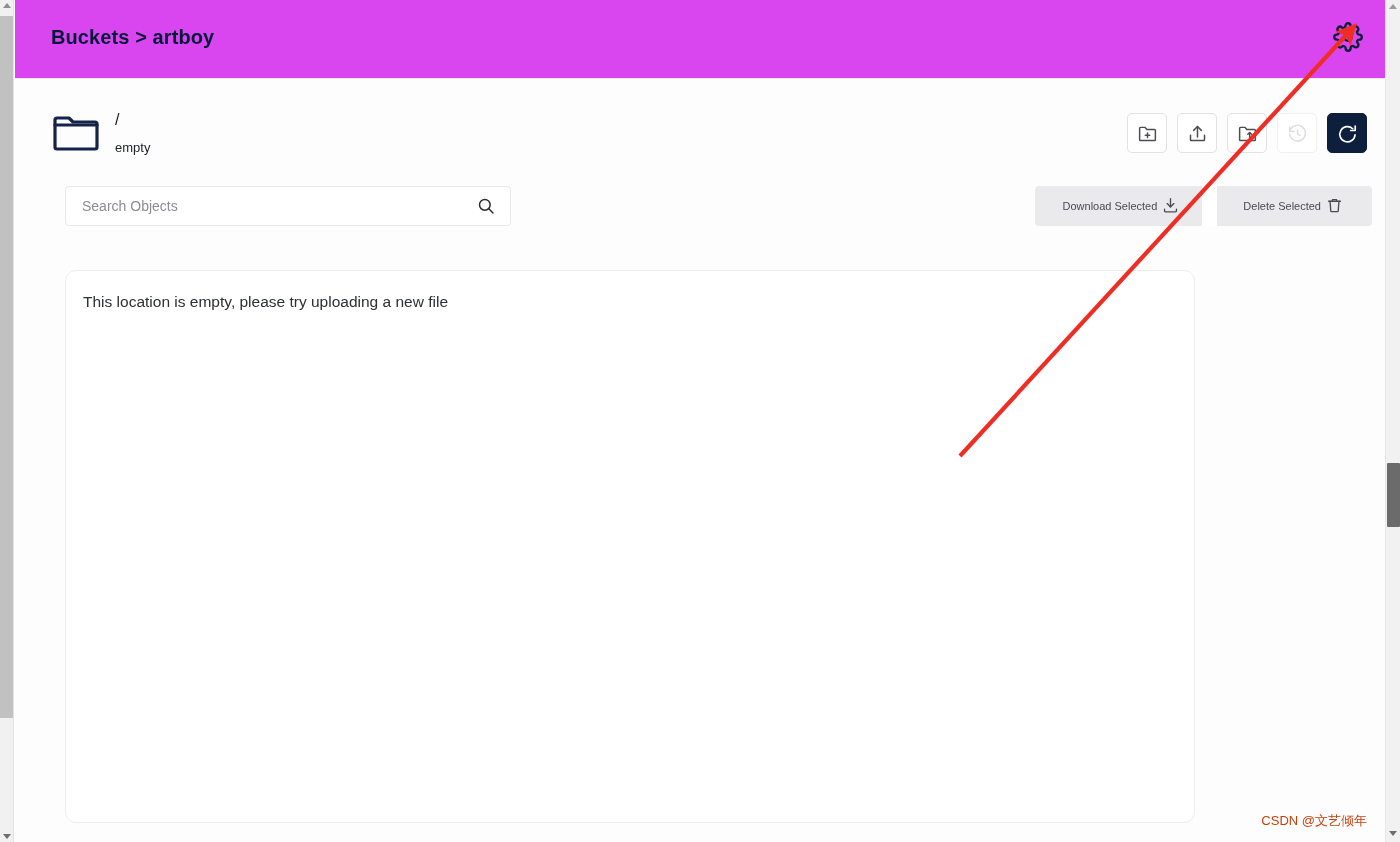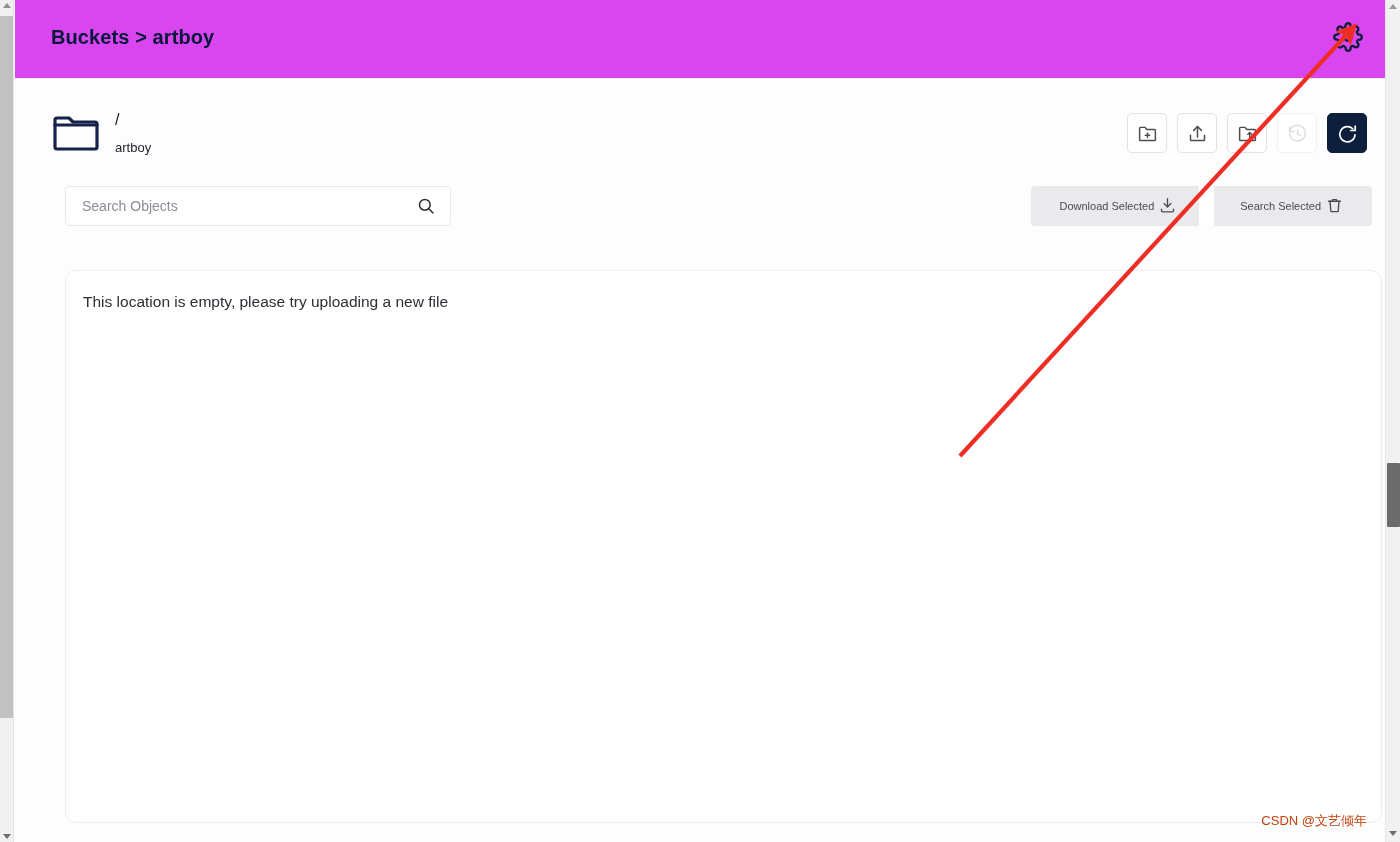--- a/index.html
+++ b/index.html
@@ -163,21 +163,21 @@
   .tb-btn.disabled svg { opacity: .18; }
   .tb-btn.primary {
     background: #0e1f3e;
     border-color: #0e1f3e;
   }
 
   
   .search-box {
     position: absolute;
     left: 50px; top: 106px;
-    width: 386px; height: 40px;
+    width: 446px; height: 40px;
     border: 1px solid #e9e9ec;
     border-radius: 4px;
     background: #ffffff;
     display: flex;
     align-items: center;
     padding: 0 14px;
   }
   .search-input {
     flex: 1;
     border: none;
@@ -210,21 +210,21 @@
     cursor: default;
   }
   .sel-btn.first { border-radius: 4px 0 0 4px; padding-left: 28px; }
   .sel-btn.second { border-radius: 0 4px 4px 0; padding-left: 26px; padding-right: 28px; }
   .sel-divider { width: 15px; height: 40px; background: #ffffff; }
 
   
   .objects-panel {
     position: absolute;
     left: 50px; top: 190px;
-    width: 1317px; height: 553px;
+    width: 1130px; height: 553px;
     background: #ffffff;
     border: 1px solid #ededf0;
     border-radius: 11px;
   }
   .empty-msg {
     position: absolute;
     left: 17px; top: 22px;
     font-size: 15.5px;
     color: #2d2f36;
   }
@@ -275,21 +275,21 @@
 
       <div class="bucket-row">
         <span class="folder-icon">
           <svg width="50" height="44" viewBox="0 0 50 44" fill="none" stroke="#16224a" stroke-width="3.2" stroke-linejoin="round" stroke-linecap="round">
             <path d="M4 39 V12 a2 2 0 0 1 2-2 h12 l4 4 h22 a2 2 0 0 1 2 2 v23 a2 2 0 0 1-2 2 H6 a2 2 0 0 1-2-2 z"></path>
             <path d="M4 17 h42"></path>
           </svg>
         </span>
         <span class="bucket-labels">
           <span class="bucket-path">/</span>
-          <span class="bucket-name">artboy</span>
+          <span class="bucket-name">empty</span>
         </span>
       </div>
 
       <div class="toolbar">
 
         <div class="tb-btn">
           <svg width="21" height="21" viewBox="0 0 24 24" fill="none" stroke="#4c4c52" stroke-width="1.7" stroke-linecap="round" stroke-linejoin="round">
             <path d="M3 19 V6 a1 1 0 0 1 1-1 h5.2 l2 2.4 H20 a1 1 0 0 1 1 1 V19 a1 1 0 0 1-1 1 H4 a1 1 0 0 1-1-1 z"></path>
             <path d="M12 11.5 v5"></path>
             <path d="M9.5 14 h5"></path>
@@ -347,21 +347,21 @@
               <path d="M12 3.5 v10"></path>
               <path d="M7.8 9.6 L12 13.8 l4.2-4.2"></path>
               <path d="M4.5 16.6 v2.4 a1 1 0 0 0 1 1 h13 a1 1 0 0 0 1-1 v-2.4"></path>
             </svg>
           </span>
         </button>
 
         <div class="sel-divider"></div>
 
         <button class="sel-btn second">
-          <span>Search Selected</span>
+          <span>Delete Selected</span>
           <span>
             <svg width="19" height="19" viewBox="0 0 24 24" fill="none" stroke="#4a4a55" stroke-width="1.7" stroke-linecap="round" stroke-linejoin="round">
               <path d="M4.5 6.6 h15"></path>
               <path d="M9.4 6.6 V4.6 h5.2 v2"></path>
               <path d="M6.4 6.6 l.9 12.2 a1 1 0 0 0 1 .9 h7.4 a1 1 0 0 0 1-.9 l.9-12.2"></path>
             </svg>
           </span>
         </button>
       </div>
 

